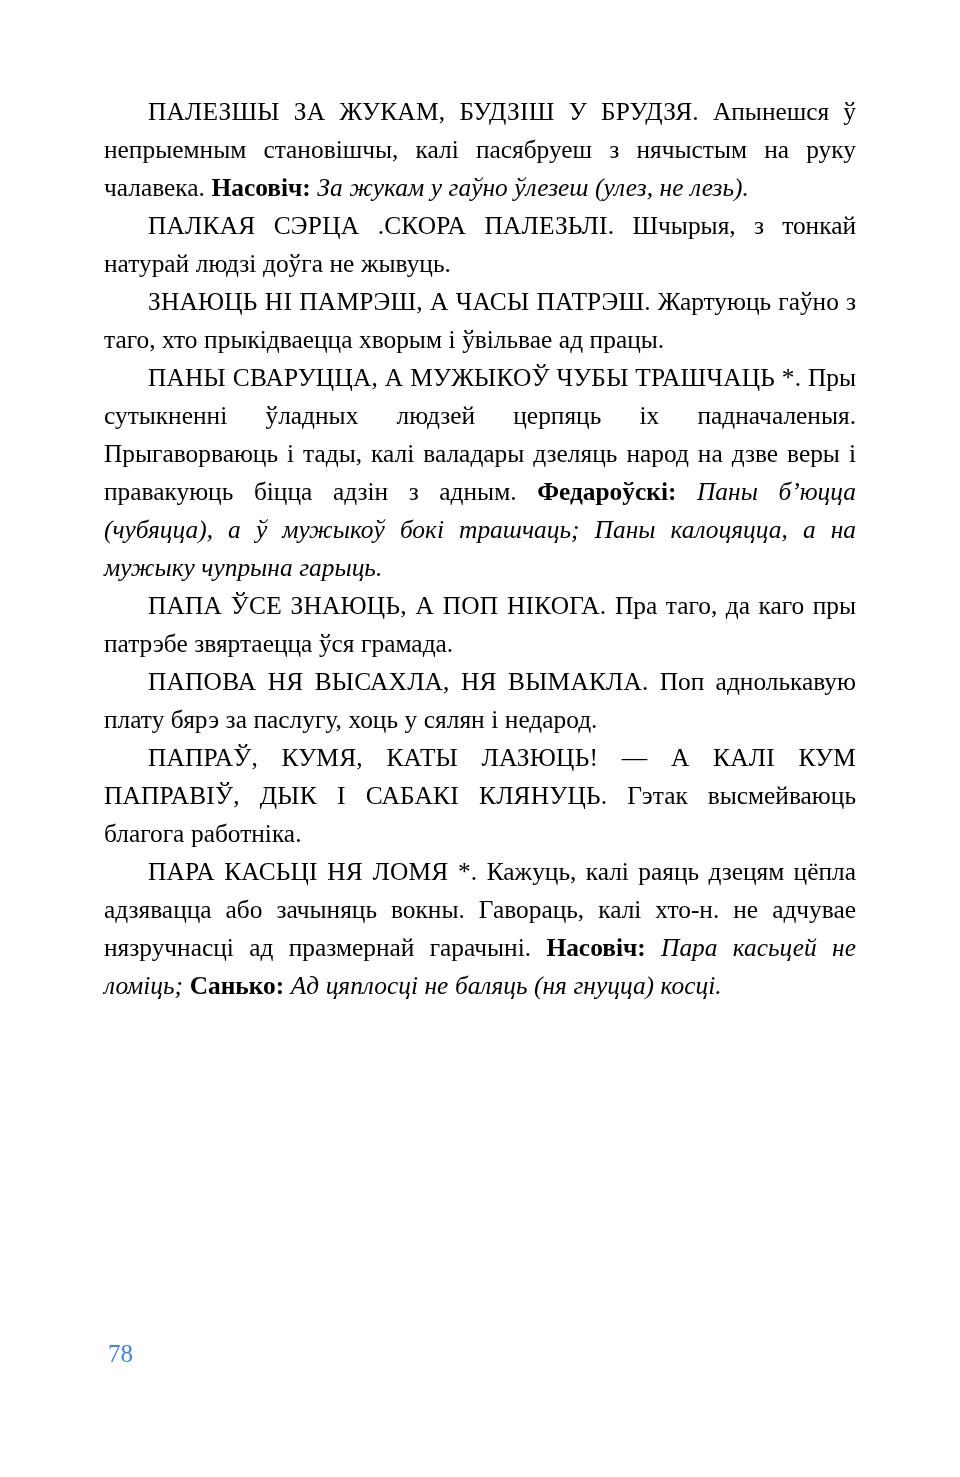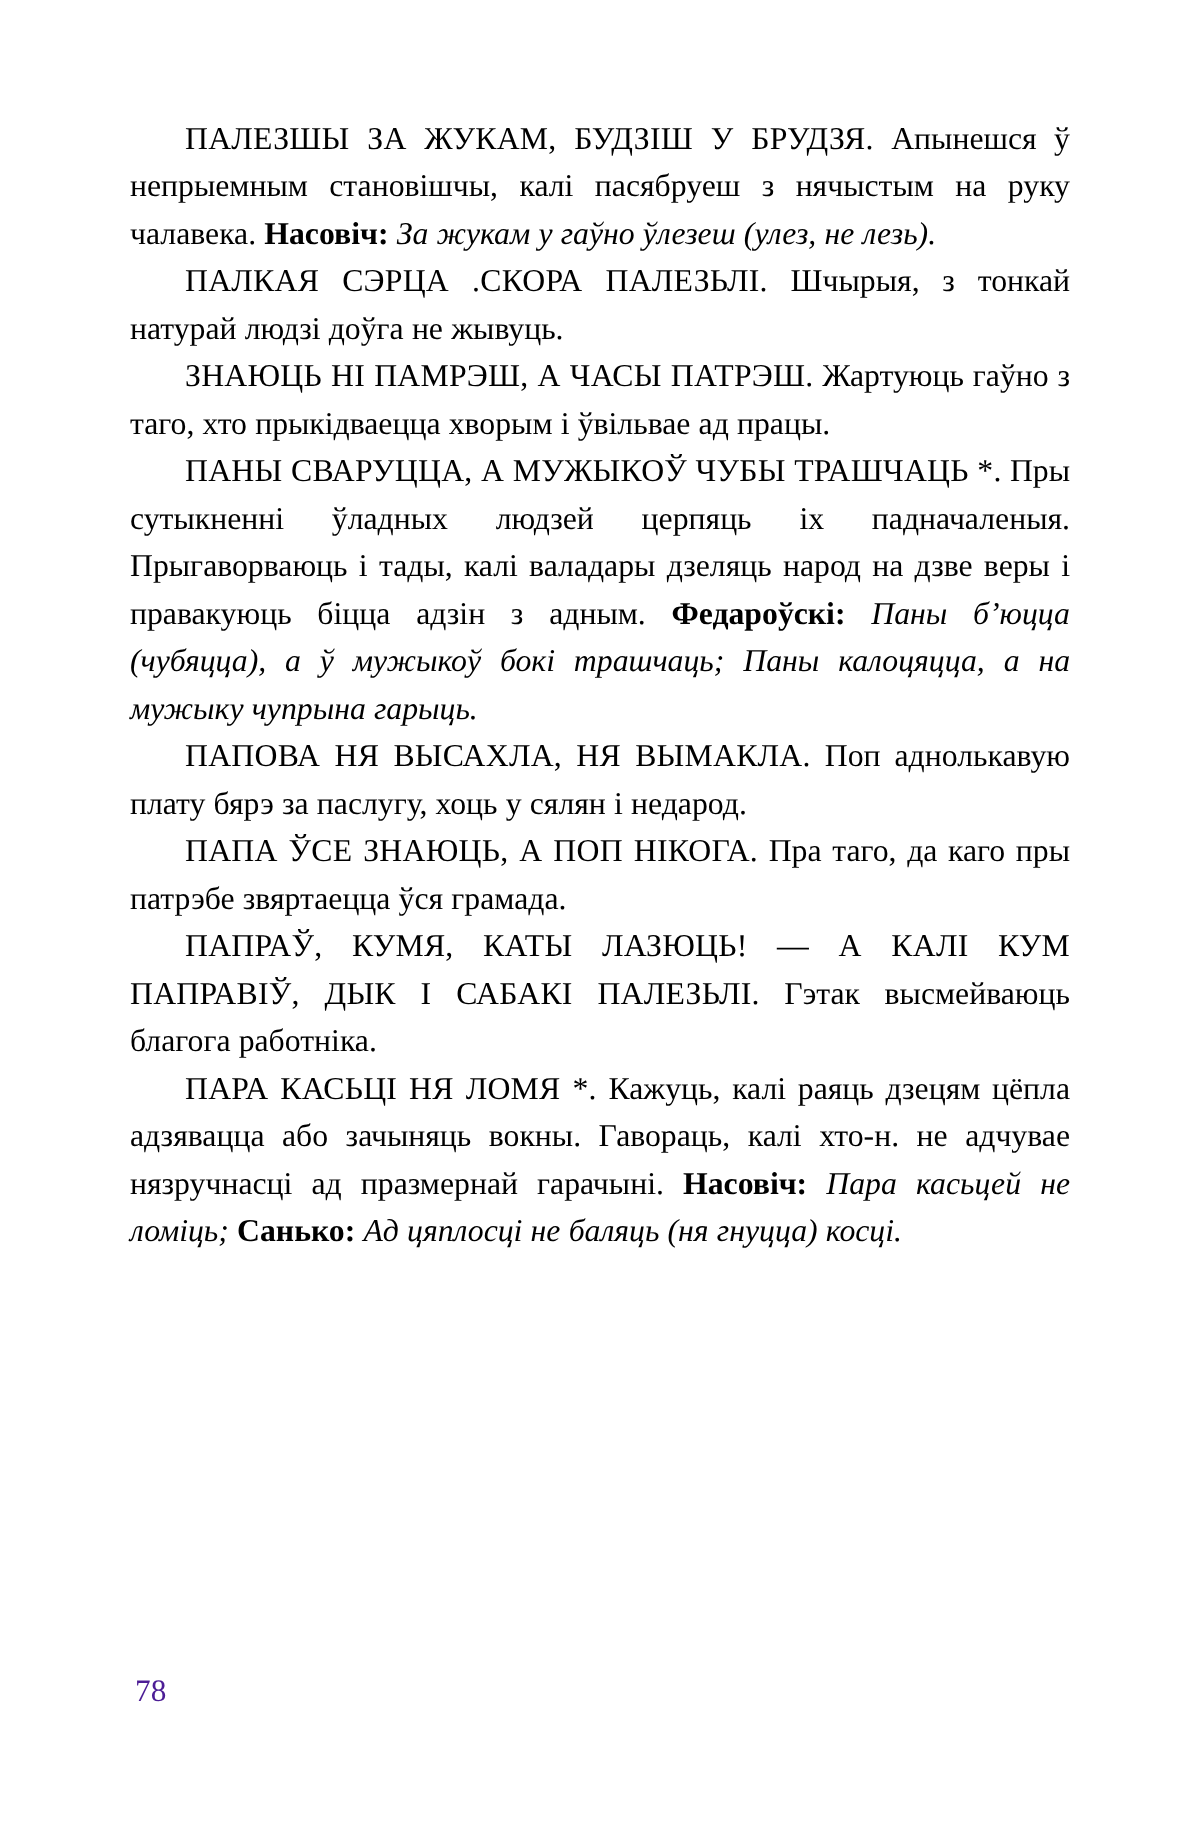--- a/index.html
+++ b/index.html
@@ -56,31 +56,31 @@
     font-style: italic;
     font-weight: normal;
   }
   .page-number {
     position: absolute;
     left: 108px;
     top: 1339px;
     font-size: 25px;
     line-height: 30px;
     font-family: "Liberation Serif", "DejaVu Serif", serif;
-    color: #4c1d95;
+    color: #3b82f6;
   }
 </style>
 </head>
 <body>
 
 <div class="page">
   <div class="text-block" id="text-block">
       <p class="entry"><span class="proverb">ПАЛЕЗШЫ ЗА ЖУКАМ, БУДЗІШ У БРУДЗЯ.</span> <span class="gloss">Апынешся ў непрыемным становішчы, калі пасябруеш з нячыстым на руку чалавека.</span> <span class="source">Насовіч:</span> <span class="cite">За жукам у гаўно ўлезеш (улез, не лезь).</span></p>
       <p class="entry"><span class="proverb">ПАЛКАЯ СЭРЦА .СКОРА ПАЛЕЗЬЛІ.</span> <span class="gloss">Шчырыя, з тонкай натурай людзі доўга не жывуць.</span></p>
       <p class="entry"><span class="proverb">ЗНАЮЦЬ НІ ПАМРЭШ, А ЧАСЫ ПАТРЭШ.</span> <span class="gloss">Жартуюць гаўно з таго, хто прыкідваецца хворым і ўвільвае ад працы.</span></p>
       <p class="entry"><span class="proverb">ПАНЫ СВАРУЦЦА, А МУЖЫКОЎ ЧУБЫ ТРАШЧАЦЬ *.</span> <span class="gloss">Пры сутыкненні ўладных людзей церпяць іх падначаленыя. Прыгаворваюць і тады, калі валадары дзеляць народ на дзве веры і правакуюць біцца адзін з адным.</span> <span class="source">Федароўскі:</span> <span class="cite">Паны б’юцца (чубяцца), а ў мужыкоў бокі трашчаць; Паны калоцяцца, а на мужыку чупрына гарыць.</span></p>
+      <p class="entry"><span class="proverb">ПАПА ЎСЕ ЗНАЮЦЬ, А ПОП НІКОГА.</span> <span class="gloss">Пра таго, да каго пры патрэбе звяртаецца ўся грамада.</span></p>
       <p class="entry"><span class="proverb">ПАПОВА НЯ ВЫСАХЛА, НЯ ВЫМАКЛА.</span> <span class="gloss">Поп аднолькавую плату бярэ за паслугу, хоць у сялян і недарод.</span></p>
-      <p class="entry"><span class="proverb">ПАПА ЎСЕ ЗНАЮЦЬ, А ПОП НІКОГА.</span> <span class="gloss">Пра таго, да каго пры патрэбе звяртаецца ўся грамада.</span></p>
-      <p class="entry"><span class="proverb">ПАПРАЎ, КУМЯ, КАТЫ ЛАЗЮЦЬ! — А КАЛІ КУМ ПАПРАВІЎ, ДЫК І САБАКІ ПАЛЕЗЬЛІ.</span> <span class="gloss">Гэтак высмейваюць благога работніка.</span></p>
+      <p class="entry"><span class="proverb">ПАПРАЎ, КУМЯ, КАТЫ ЛАЗЮЦЬ! — А КАЛІ КУМ ПАПРАВІЎ, ДЫК І САБАКІ КЛЯНУЦЬ.</span> <span class="gloss">Гэтак высмейваюць благога работніка.</span></p>
       <p class="entry"><span class="proverb">ПАРА КАСЬЦІ НЯ ЛОМЯ *.</span> <span class="gloss">Кажуць, калі раяць дзецям цёпла адзявацца або зачыняць вокны. Гавораць, калі хто-н. не адчувае нязручнасці ад празмернай гарачыні.</span> <span class="source">Насовіч:</span> <span class="cite">Пара касьцей не ломіць;</span> <span class="source">Санько:</span> <span class="cite">Ад цяплосці не баляць (ня гнуцца) косці.</span></p>
     </div>
   <div class="page-number">78</div>
 </div>
 
 </body></html>

